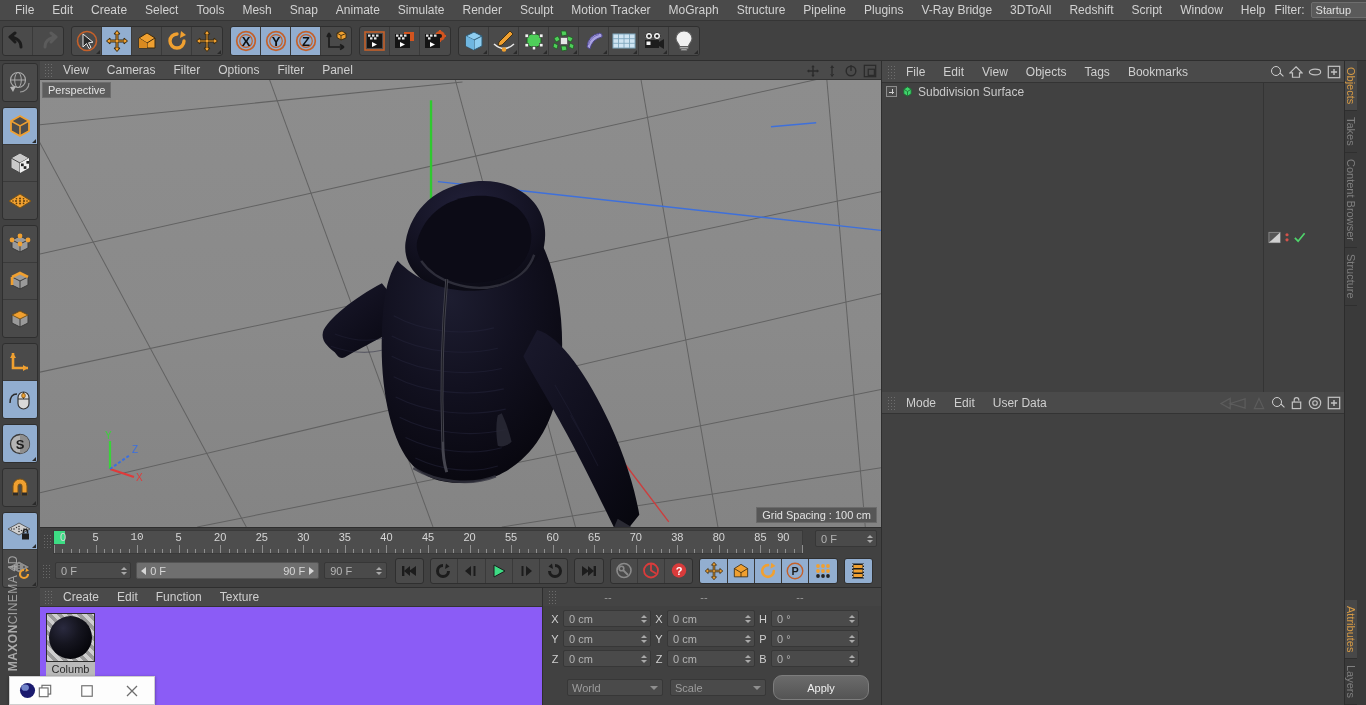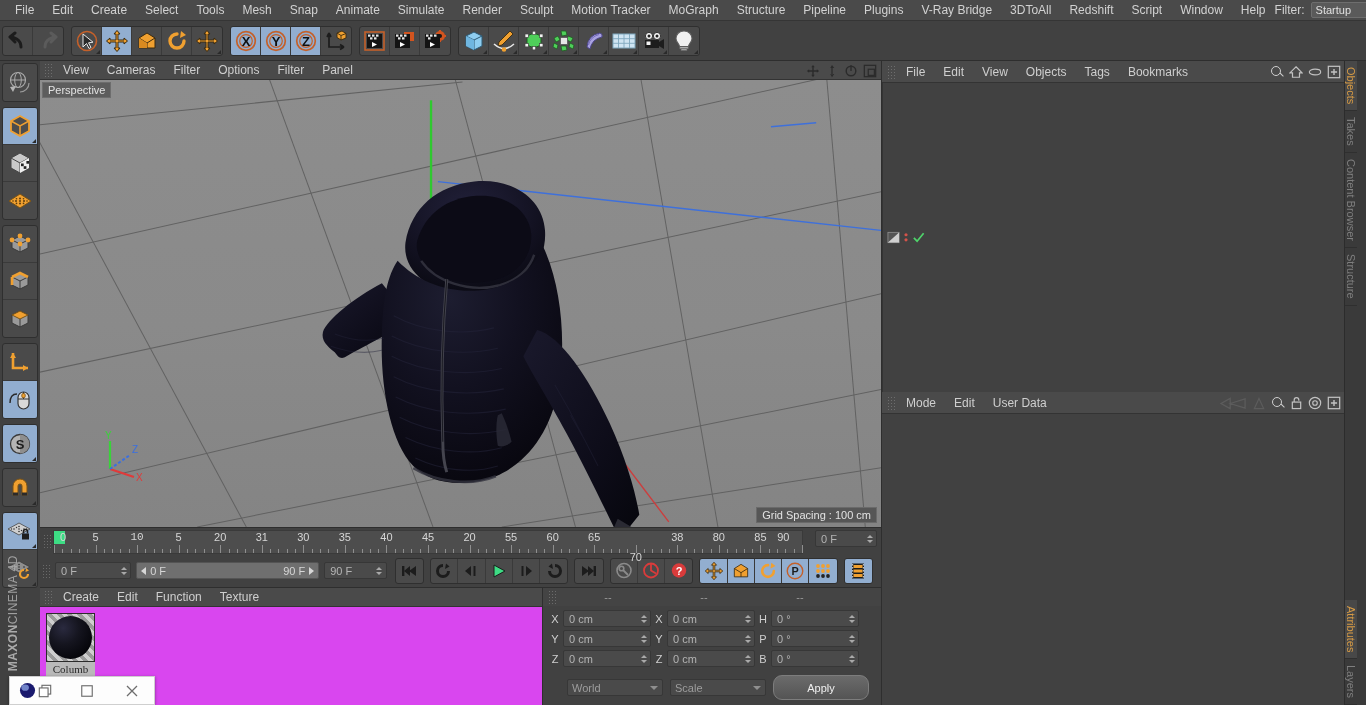--- a/index.html
+++ b/index.html
@@ -87,21 +87,21 @@
   .pgroup { display:flex; align-items:center; border:1px solid #2f2f2f; border-radius:3px; background:#4a4a4a; margin-right:6px; height:26px; overflow:hidden; }
   .pbtn { width:28px; height:24px; display:flex; align-items:center; justify-content:center; border-right:1px solid #3a3a3a; }
   .pbtn:last-child { border-right:none; }
   .pbtn.on { background:#92aed0; }
 
   
   #bottom { height:118px; display:flex; background:#414141; border-top:1px solid #2e2e2e; }
   #mat-panel { width:552px; display:flex; flex-direction:column; border-right:1px solid #2e2e2e; }
   #mat-menu { height:19px; background:#4a4a4a; display:flex; align-items:center; padding-left:4px; border-bottom:1px solid #333; }
   #mat-menu .mi { padding:0 9px; font-size:12px; color:#cfcfcf; line-height:19px; }
-  #mat-body { flex:1; background:#d946ef; padding:6px;font-family:Liberation Serif, serif; }
+  #mat-body { flex:1; background:#8b5cf6; padding:6px; }
   .mat-chip { width:49px; }
   .mat-thumb {
     width:49px; height:49px; border:1px solid #2b2b2b;
     background-image:linear-gradient(45deg,#9a9a9a 25%,#cfcfcf 25%,#cfcfcf 50%,#9a9a9a 50%,#9a9a9a 75%,#cfcfcf 75%);
     background-size:10px 10px; display:flex; align-items:center; justify-content:center;
   }
   .mat-ball { width:43px; height:43px; border-radius:50%; background:radial-gradient(circle at 33% 28%, #2a2a3f 0%, #15151f 38%, #06060b 75%); }
   .mat-name { background:#b9b9b9; color:#2a2a2a; font-size:11px; text-align:center; line-height:14px; height:14px; overflow:hidden; }
 
   #coord-panel { flex:1; display:flex; flex-direction:column; }
@@ -706,30 +706,30 @@
     <div id="timeline">
       <div id="tl-ruler-row">
         <div class="grip" style="margin-top:6px;margin-left:3px;"></div>
         <div id="tl-ruler">
           <div id="tl-cursor"></div>
         <div class="tick-lbl" style="left: 1.2%;">0</div>
             <div class="tick-lbl" style="left: 5.55556%;">5</div>
             <div class="tick-lbl" style="left: 11.1111%; font-family: Liberation Mono, monospace;">10</div>
             <div class="tick-lbl" style="left: 16.6667%;">5</div>
             <div class="tick-lbl" style="left: 22.2222%;">20</div>
-            <div class="tick-lbl" style="left: 27.7778%;">31</div>
+            <div class="tick-lbl" style="left: 27.7778%;">25</div>
             <div class="tick-lbl" style="left: 33.3333%;">30</div>
             <div class="tick-lbl" style="left: 38.8889%;">35</div>
             <div class="tick-lbl" style="left: 44.4444%;">40</div>
             <div class="tick-lbl" style="left: 50%;">45</div>
             <div class="tick-lbl" style="left: 55.5556%;">20</div>
             <div class="tick-lbl" style="left: 61.1111%;">55</div>
             <div class="tick-lbl" style="left: 66.6667%;">60</div>
             <div class="tick-lbl" style="left: 72.2222%;">65</div>
-            <div class="tick-lbl" style="left: 77.7778%; margin-top: 20px;">70</div>
+            <div class="tick-lbl" style="left: 77.7778%;">70</div>
             <div class="tick-lbl" style="left: 83.3333%;">38</div>
             <div class="tick-lbl" style="left: 88.8889%;">80</div>
             <div class="tick-lbl" style="left: 94.4444%;">85</div>
             <div class="tick-lbl" style="left: 97.5%;">90</div>
             <div class="tick" style="left: 0%; height: 8px;"></div>
             <div class="tick" style="left: 1.11111%; height: 4px;"></div>
             <div class="tick" style="left: 2.22222%; height: 4px;"></div>
             <div class="tick" style="left: 3.33333%; height: 4px;"></div>
             <div class="tick" style="left: 4.44444%; height: 4px;"></div>
             <div class="tick" style="left: 5.55556%; height: 8px;"></div>
@@ -1143,20 +1143,30 @@
           <svg width="14" height="10" viewBox="0 0 16 10">
               <ellipse cx="8" cy="5" rx="6.5" ry="3.3" fill="none" stroke="#c2c2c2" stroke-width="1.3"></ellipse>
             </svg>
           <svg width="14" height="14" viewBox="0 0 16 16">
               <rect x="1.5" y="1.5" width="13" height="13" fill="none" stroke="#c2c2c2" stroke-width="1.4"></rect>
               <path d="M8 4.5 V11.5 M4.5 8 H11.5" stroke="#c2c2c2" stroke-width="1.6"></path>
             </svg>
         </div>
       </div>
       <div id="obj-body">
+        <div id="obj-tree">
+          <div class="obj-row">
+            <span class="expander"></span>
+            <svg width="13" height="13" viewBox="0 0 14 14">
+                <path d="M3 4.5 L7 2 L11 4.5 L11 9.5 L7 12 L3 9.5 Z" fill="#3fd46b" stroke="#1f6b34" stroke-width="1"></path>
+                <path d="M3 4.5 L7 7 L11 4.5 M7 7 L7 12" fill="none" stroke="#1f6b34" stroke-width=".9"></path>
+              </svg>
+            <span>Subdivision Surface</span>
+          </div>
+        </div>
         <div id="obj-col-divider"></div>
         <div id="obj-tags">
           <svg width="13" height="13" viewBox="0 0 14 14">
               <rect x="1" y="1.5" width="12" height="11" fill="#555" stroke="#888" stroke-width="1"></rect>
               <path d="M1 12.5 L13 1.5 L13 12.5 Z" fill="#d0d0d0"></path>
             </svg>
           <svg width="6" height="13" viewBox="0 0 6 14">
               <circle cx="3" cy="4" r="1.7" fill="#d4534a"></circle>
               <circle cx="3" cy="9.5" r="1.7" fill="#d4534a"></circle>
             </svg>

